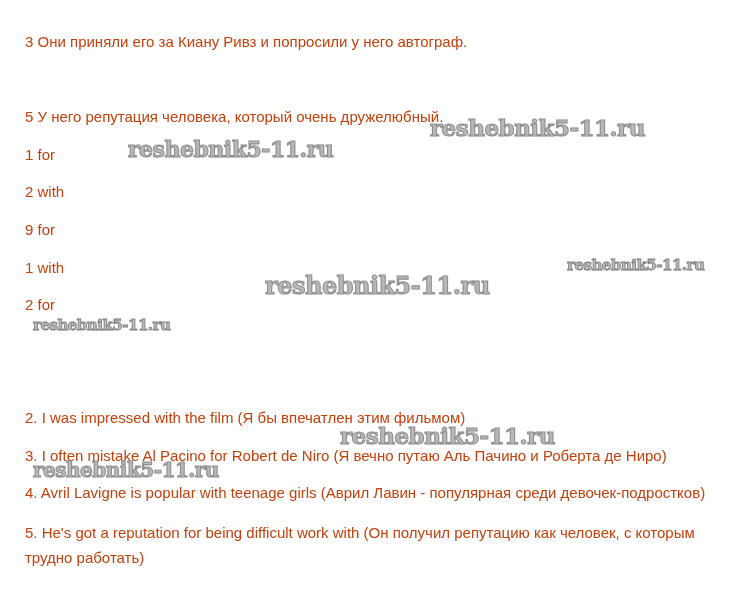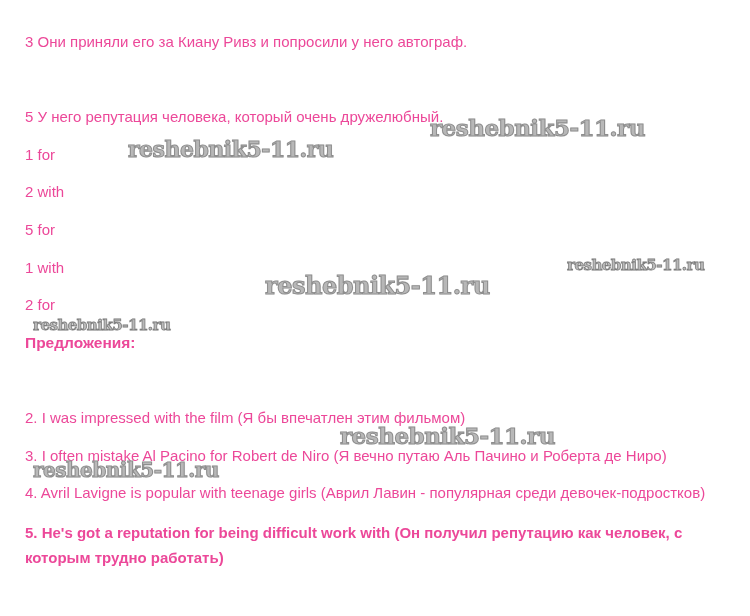--- a/index.html
+++ b/index.html
@@ -15,31 +15,30 @@
     overflow: hidden;
     font-family: "Liberation Sans", sans-serif;
     color: #1c1c1c;
   }
   .line {
     position: absolute;
     left: 25px;
     font-size: 15px;
     line-height: 18px;
     white-space: nowrap;
-    color: #ec4899;
+    color: #c2410c;
   }
   .heading {
     font-weight: bold;
     font-size: 15.5px;
   }
   .wrapline {
     white-space: normal;
     width: 702px;
     line-height: 24.5px;
-    font-weight: bold;
   }
   .wm {
     position: absolute;
     font-family: "DejaVu Serif", serif;
     font-weight: bold;
     letter-spacing: -0.5px;
     white-space: nowrap;
     color: rgba(255,255,255,0.18);
     -webkit-text-stroke: 1.1px #8e8e8e;
     text-shadow: 0 0 1px #a8a8a8;
@@ -51,25 +50,24 @@
 </head>
 <body>
 
 <div class="page">
 
   <div class="line" style="top:33px">3 Они приняли его за Киану Ривз и попросили у него автограф.</div>
   <div class="line" style="top:108px">5 У него репутация человека, который очень дружелюбный.</div>
 
   <div class="line" style="top:146px">1 for</div>
   <div class="line" style="top:183px">2 with</div>
-  <div class="line" style="top:221px">5 for</div>
+  <div class="line" style="top:221px">9 for</div>
   <div class="line" style="top:259px">1 with</div>
   <div class="line" style="top:296px">2 for</div>
 
-  <div class="line heading" style="top:334px">Предложения:</div>
 
   <div class="line" style="top:409px">2. I was impressed with the film (Я бы впечатлен этим фильмом)</div>
   <div class="line" style="top:447px">3. I often mistake Al Pacino for Robert de Niro (Я вечно путаю Аль Пачино и Роберта де Ниро)</div>
   <div class="line" style="top:484px">4. Avril Lavigne is popular with teenage girls (Аврил Лавин - популярная среди девочек-подростков)</div>
   <div class="line wrapline" style="top:521px">5. He's got a reputation for being difficult work with (Он получил репутацию как человек, с которым трудно работать)</div>
 
   <div class="wm" style="left:430px; top:114px; font-size:23px">reshebnik5-11.ru</div>
   <div class="wm" style="left:128px; top:136px; font-size:22px">reshebnik5-11.ru</div>
   <div class="wm wm-sm" style="left:567px; top:256px; font-size:15px">reshebnik5-11.ru</div>
   <div class="wm" style="left:265px; top:271px; font-size:24px">reshebnik5-11.ru</div>

